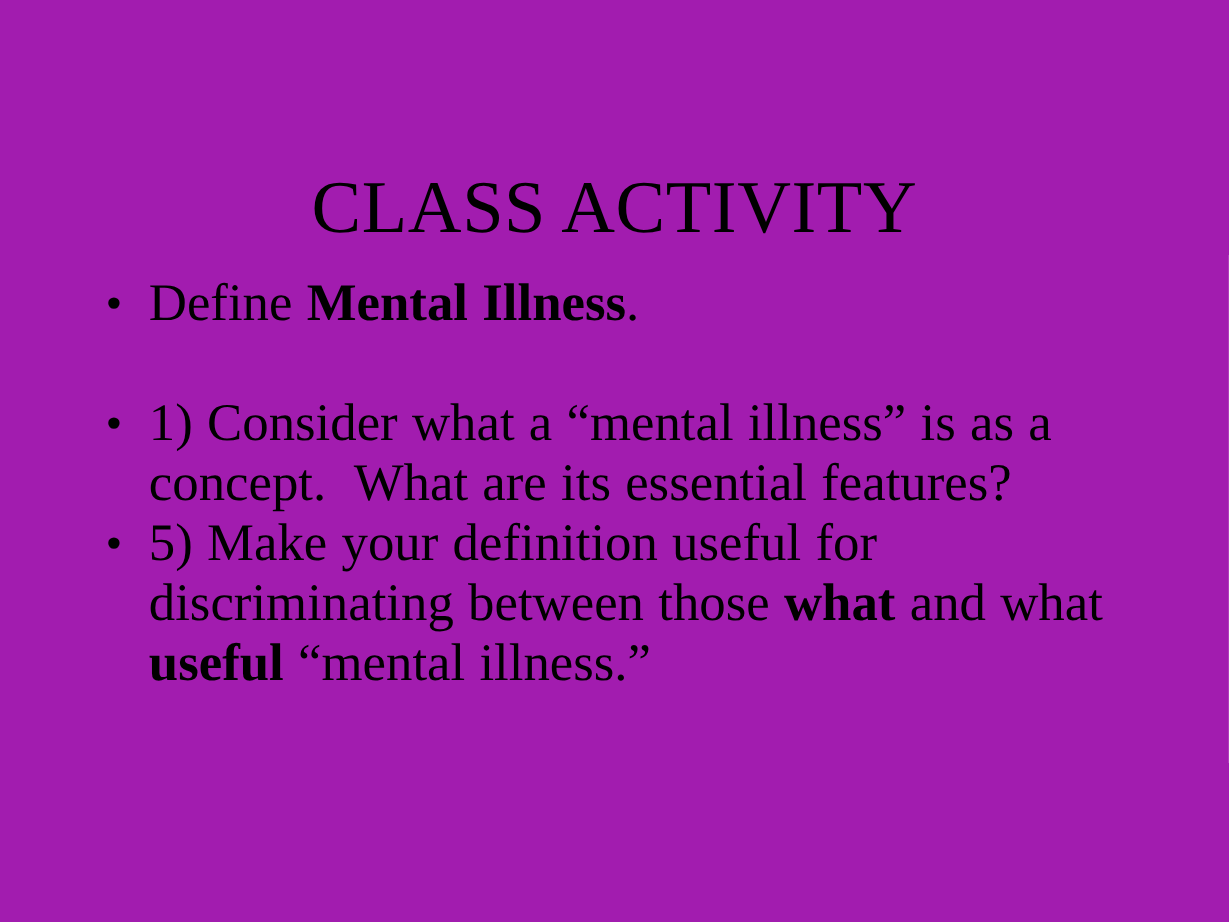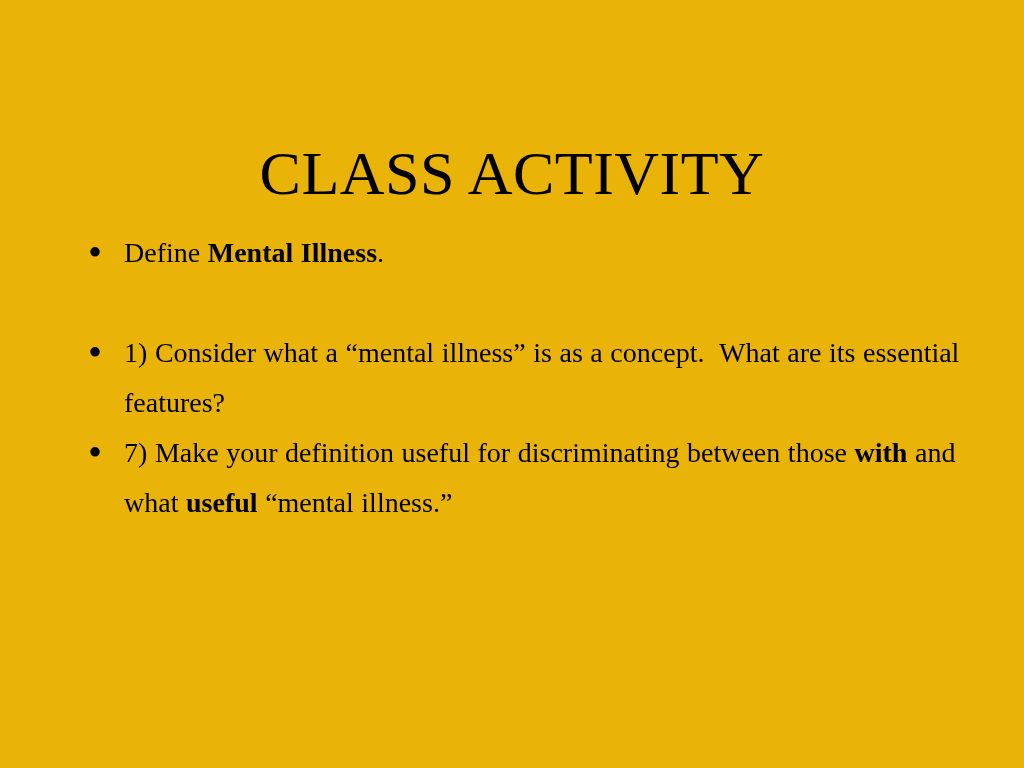--- a/index.html
+++ b/index.html
@@ -13,21 +13,21 @@
     background: #ffffff;
     font-family: "Liberation Serif", "DejaVu Serif", serif;
     color: #000000;
     overflow: hidden;
   }
 
   .slide {
     position: relative;
     width: 1024px;
     height: 768px;
-    background: #eab308;
+    background: #a21caf;
   }
 
   
   .slide-title {
     position: absolute;
     left: 0;
     top: 96px;
     width: 1024px;
     text-align: center;
     font-size: 62px;
@@ -59,21 +59,21 @@
     width: 36px;
     font-size: 40px;
     line-height: 50px;
     text-align: left;
     padding-left: 2px;
     color: #000000;
   }
 
   .bullet-text {
     flex: 1 1 auto;
-    font-size: 28px;
+    font-size: 44px;
     line-height: 50px;
     color: #000000;
     text-align: left;
     word-spacing: 0.02em;
   }
 
   .bullet-text b {
     font-weight: bold;
   }
 
@@ -95,17 +95,17 @@
         <span class="bullet-marker">•</span>
         <span class="bullet-text"><span>Define </span><b>Mental Illness</b><span>.</span></span>
       </div>
       <div class="bullet-spacer"></div>
       <div class="bullet-row">
         <span class="bullet-marker">•</span>
         <span class="bullet-text"><span>1) Consider what a “mental illness” is as a concept.&nbsp; What are its essential features?</span></span>
       </div>
       <div class="bullet-row">
         <span class="bullet-marker">•</span>
-        <span class="bullet-text"><span>7) Make your definition useful for discriminating between those </span><b>with</b><span> and what </span><b>useful</b><span> “mental illness.”</span></span>
+        <span class="bullet-text"><span>5) Make your definition useful for discriminating between those </span><b>what</b><span> and what </span><b>useful</b><span> “mental illness.”</span></span>
       </div>
     </div>
 
 </div>
 
 </body></html>

